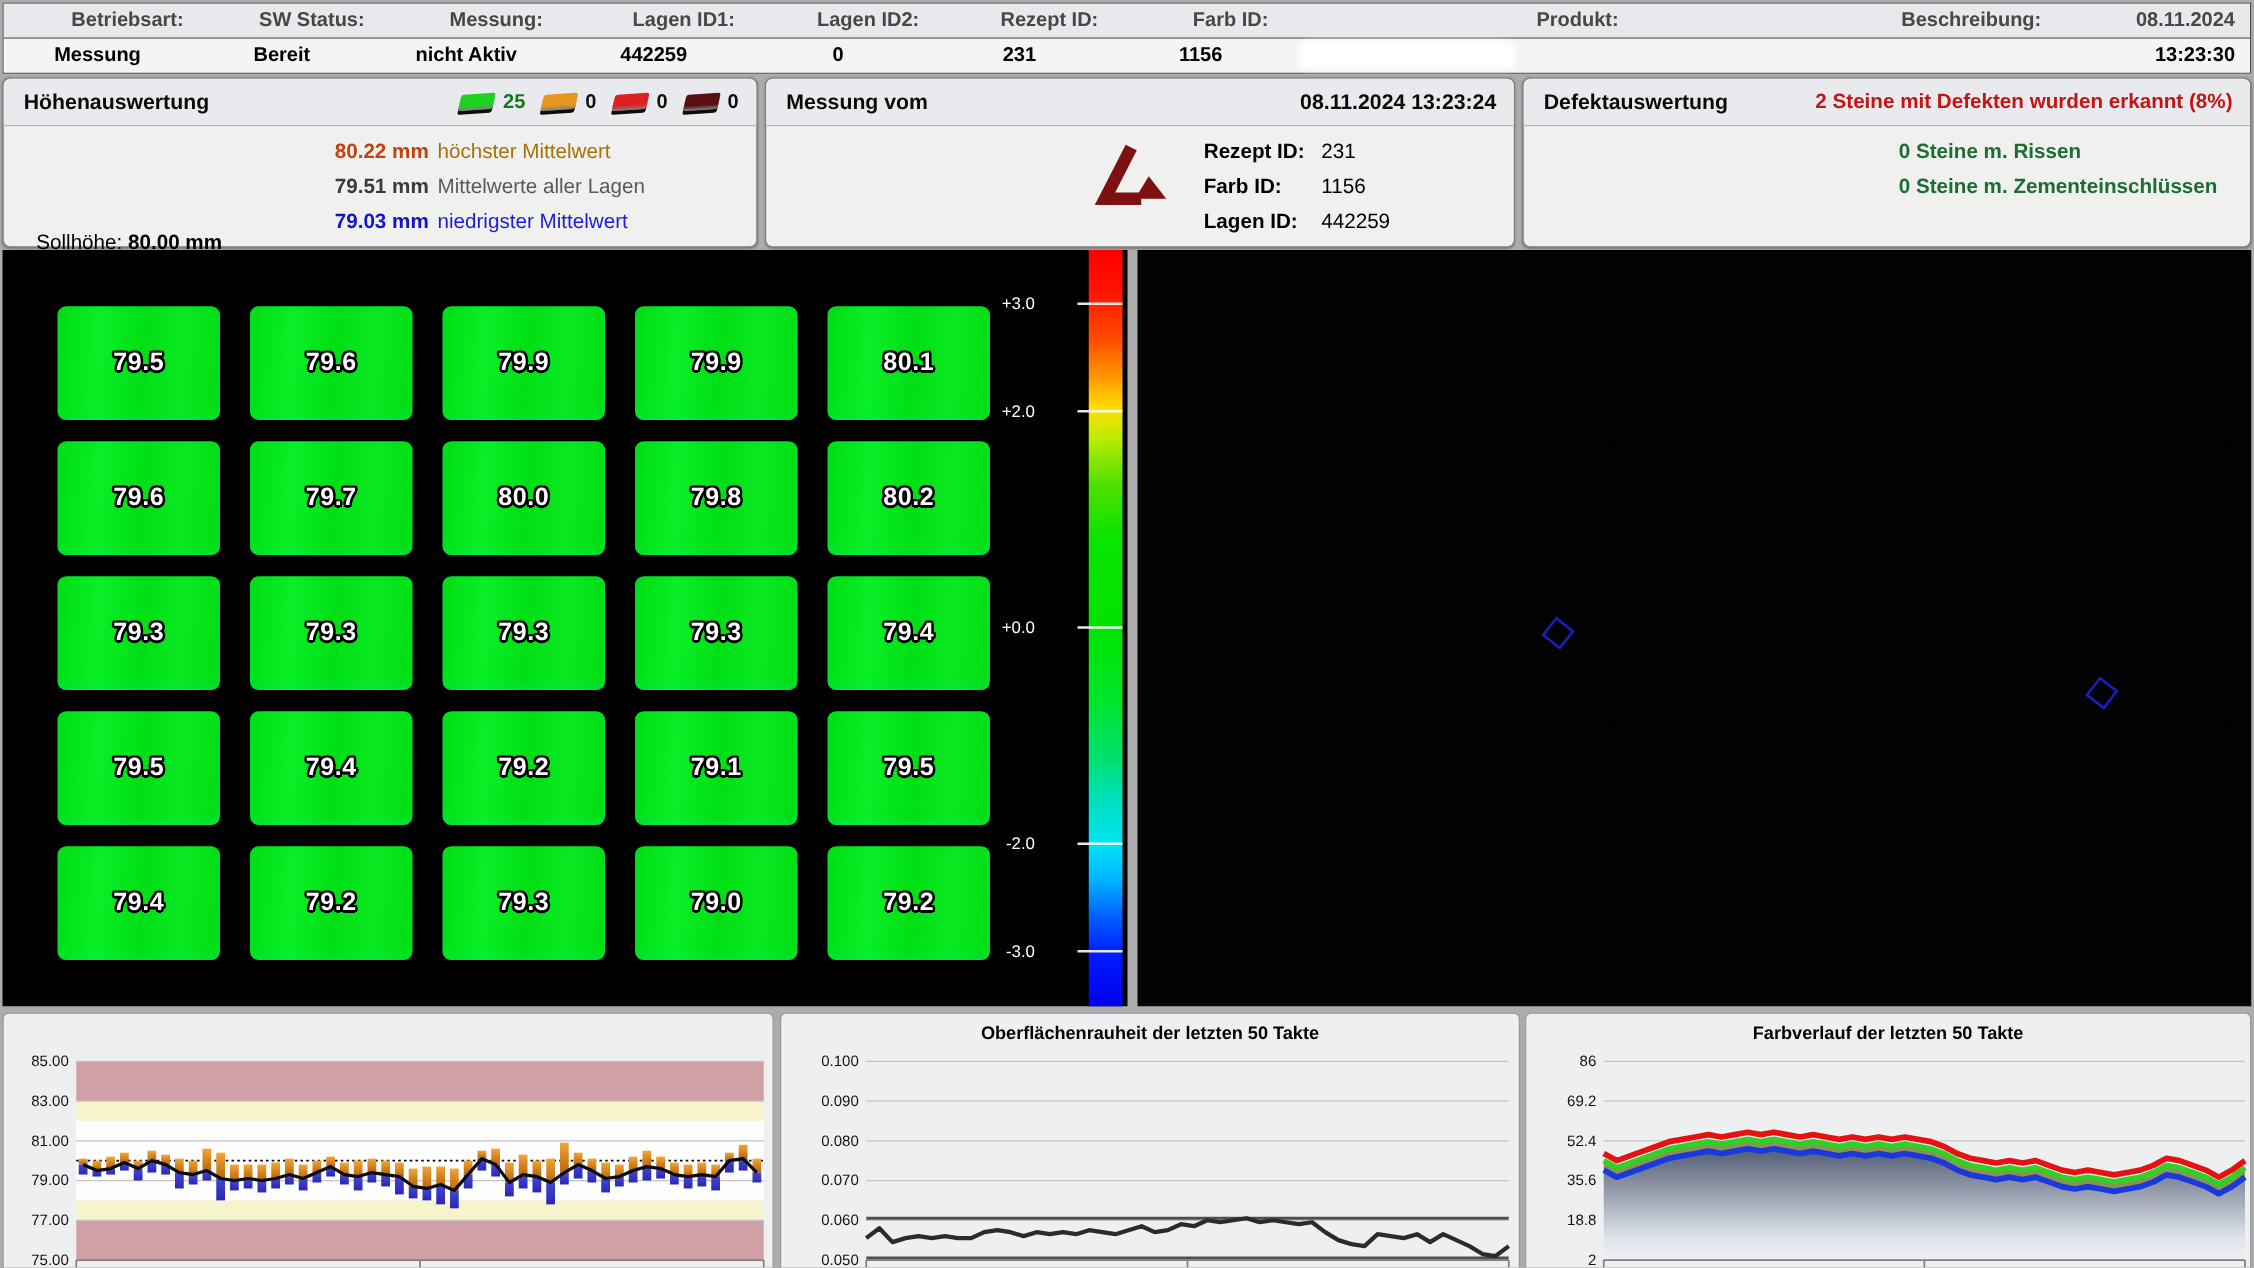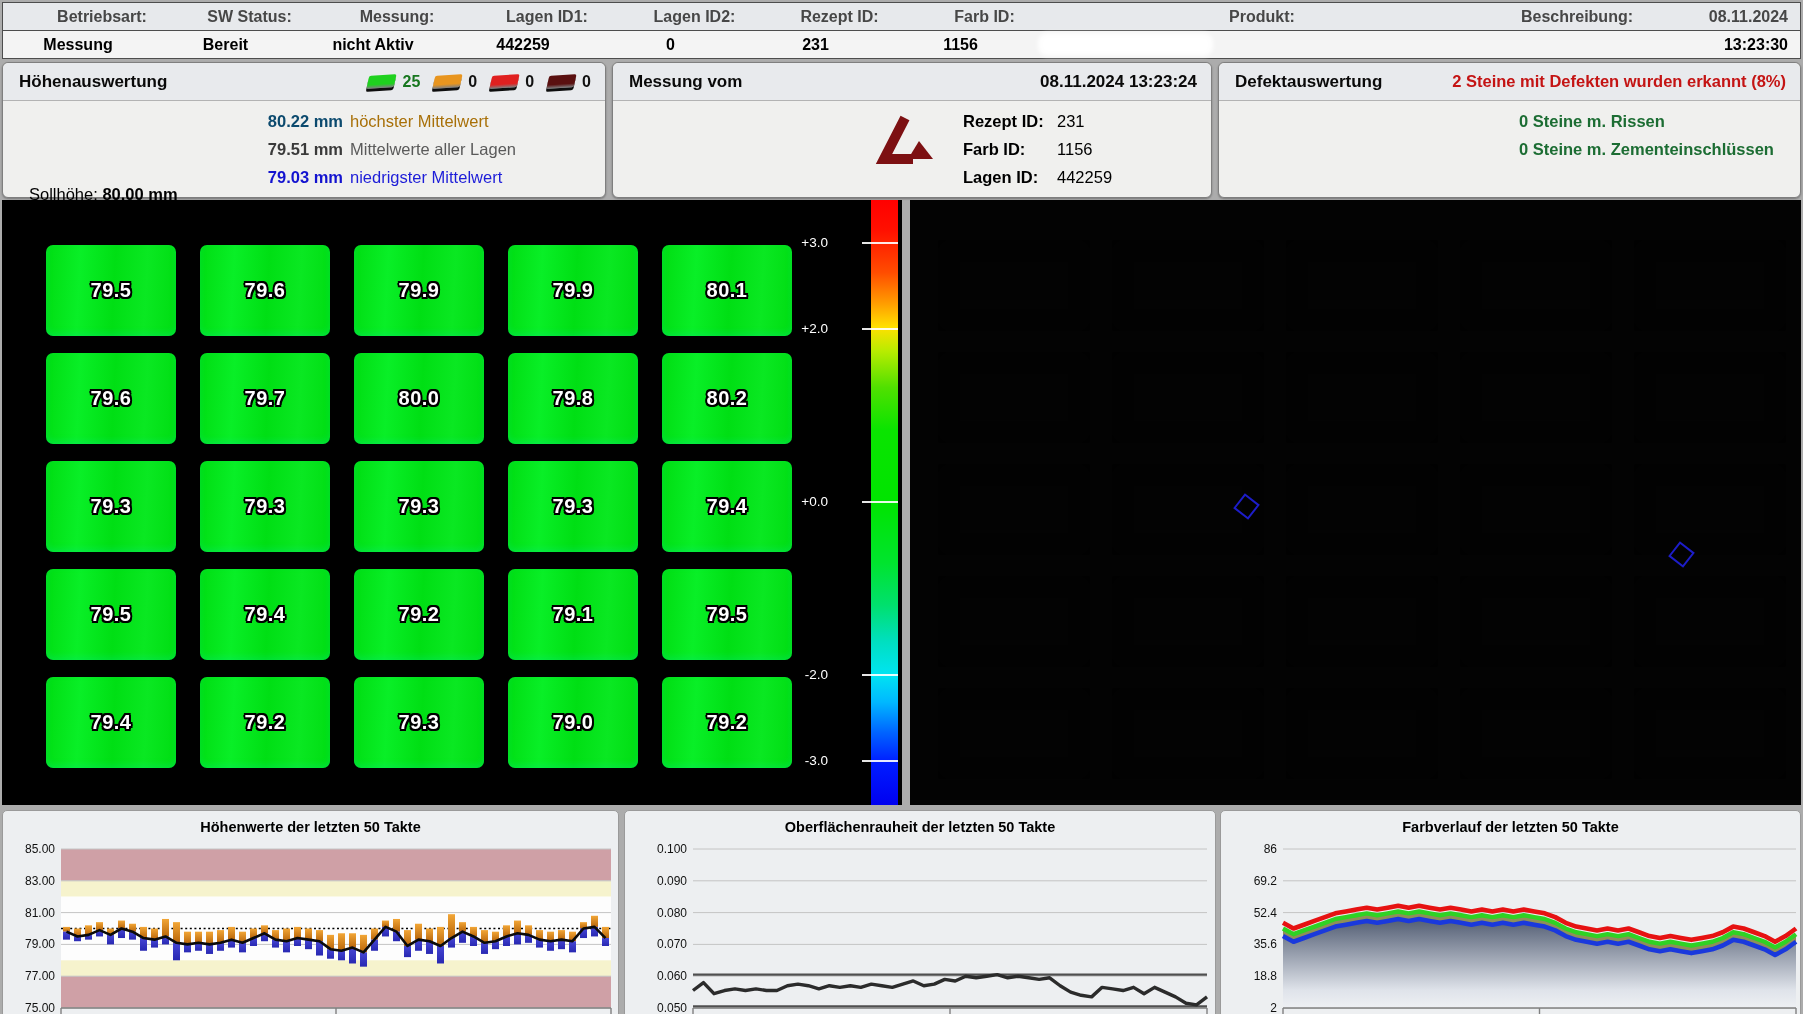--- a/index.html
+++ b/index.html
@@ -119,21 +119,21 @@
         </div>
       </span>
   </div>
   <div class="panel-body">
     <div class="sollhoehe">
       <span>Sollhöhe:</span>
       <b>80.00 mm</b>
     </div>
     <div class="stats" id="hoehe-stats">
         <div class="stat-line">
-          <div class="stat-value" style="color: #0c4a6e;">80.22 mm</div>
+          <div class="stat-value" style="color: #c2410c;">80.22 mm</div>
           <div style="color: rgb(168, 112, 8);">höchster Mittelwert</div>
         </div>
         <div class="stat-line">
           <div class="stat-value" style="color: rgb(58, 58, 58);">79.51 mm</div>
           <div style="color: rgb(90, 90, 90);">Mittelwerte aller Lagen</div>
         </div>
         <div class="stat-line">
           <div class="stat-value" style="color: rgb(19, 19, 207);">79.03 mm</div>
           <div style="color: rgb(29, 29, 216);">niedrigster Mittelwert</div>
         </div>
@@ -303,21 +303,20 @@
       <div class="cam-stone"></div>
       <div class="cam-stone"></div>
       <div class="cam-stone"></div>
       <div class="cam-stone"></div>
     </div>
 <div class="defect-marker" style="left: 327px; top: 297px;"></div>
     <div class="defect-marker" style="left: 762px; top: 345px;"></div>
   </div>
 
 <div class="chart-card" id="card1">
-  <div class="chart-title">Höhenwerte der letzten 50 Takte</div>
   <svg class="chart-svg" id="svg-c1" width="617" height="178">
       <defs>
         <linearGradient id="gradO" x1="0" y1="0" x2="0" y2="1">
           <stop offset="0%" stop-color="#f2a636"></stop>
           <stop offset="100%" stop-color="#b9660a"></stop>
         </linearGradient>
         <linearGradient id="gradB" x1="0" y1="0" x2="0" y2="1">
           <stop offset="0%" stop-color="#4646d4"></stop>
           <stop offset="100%" stop-color="#2828b2"></stop>
         </linearGradient>

